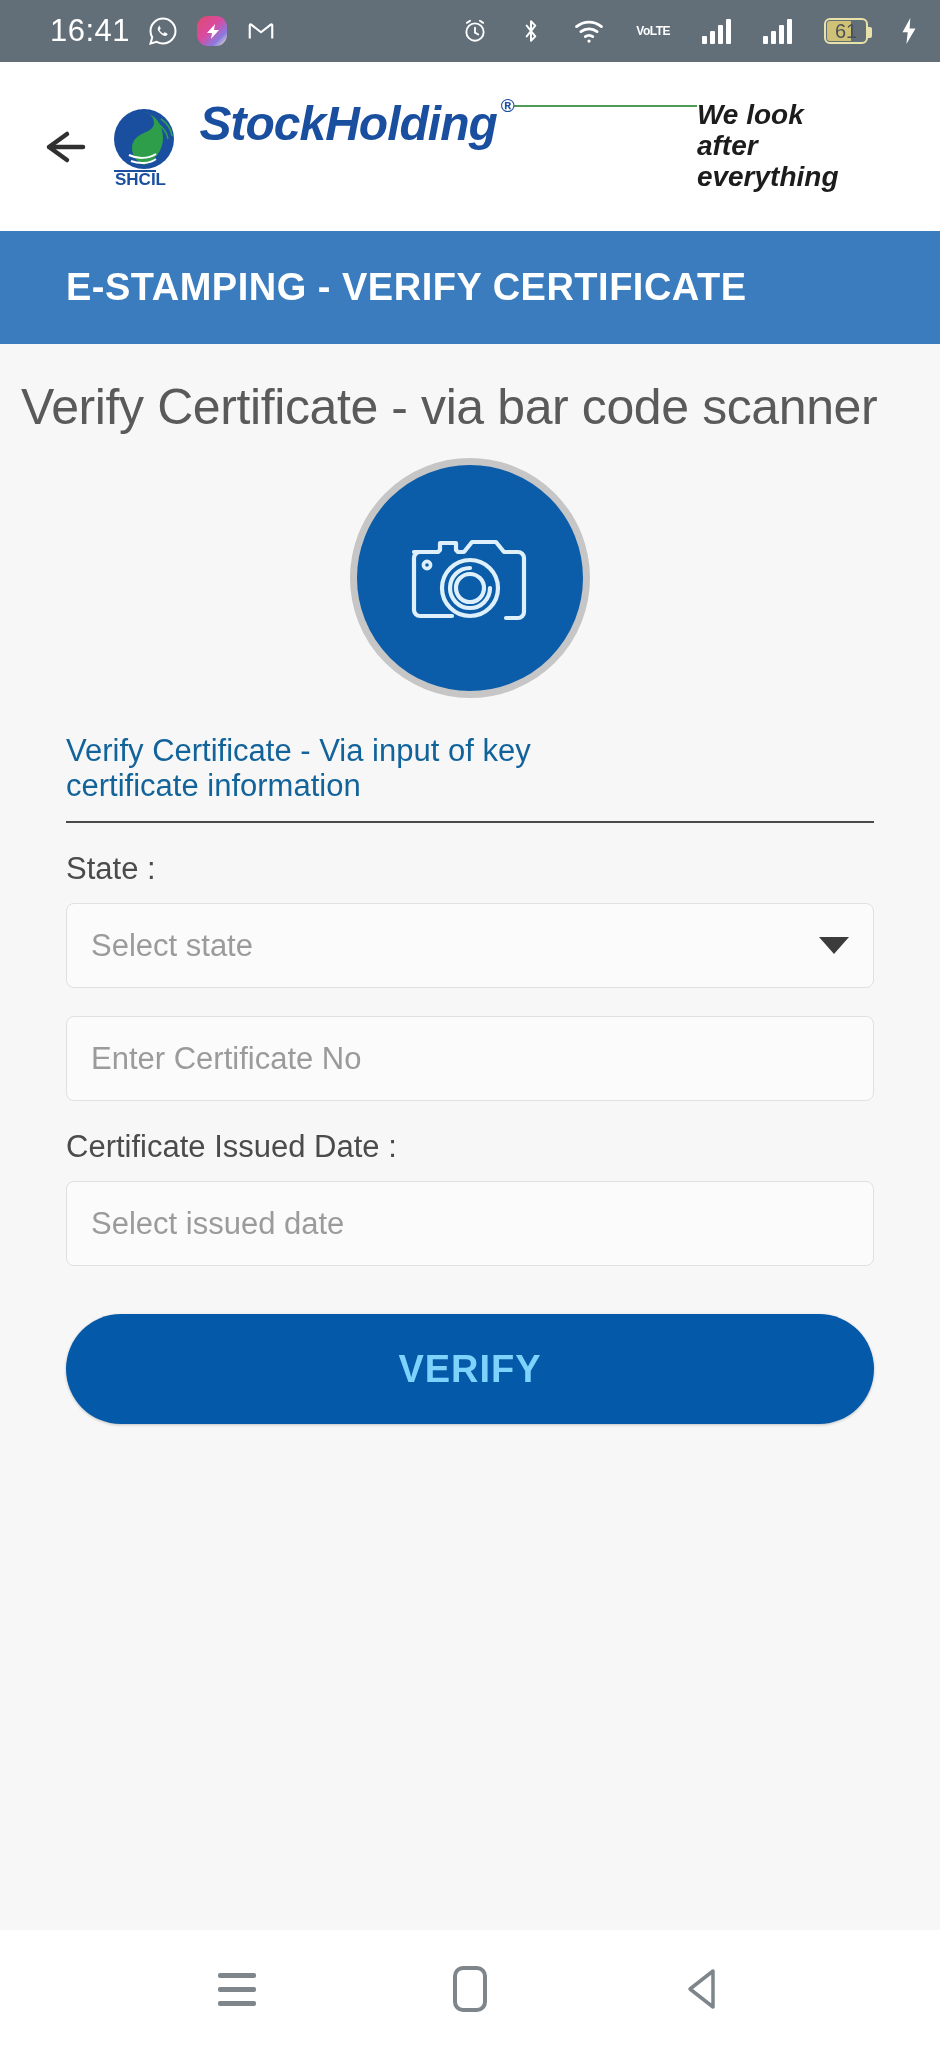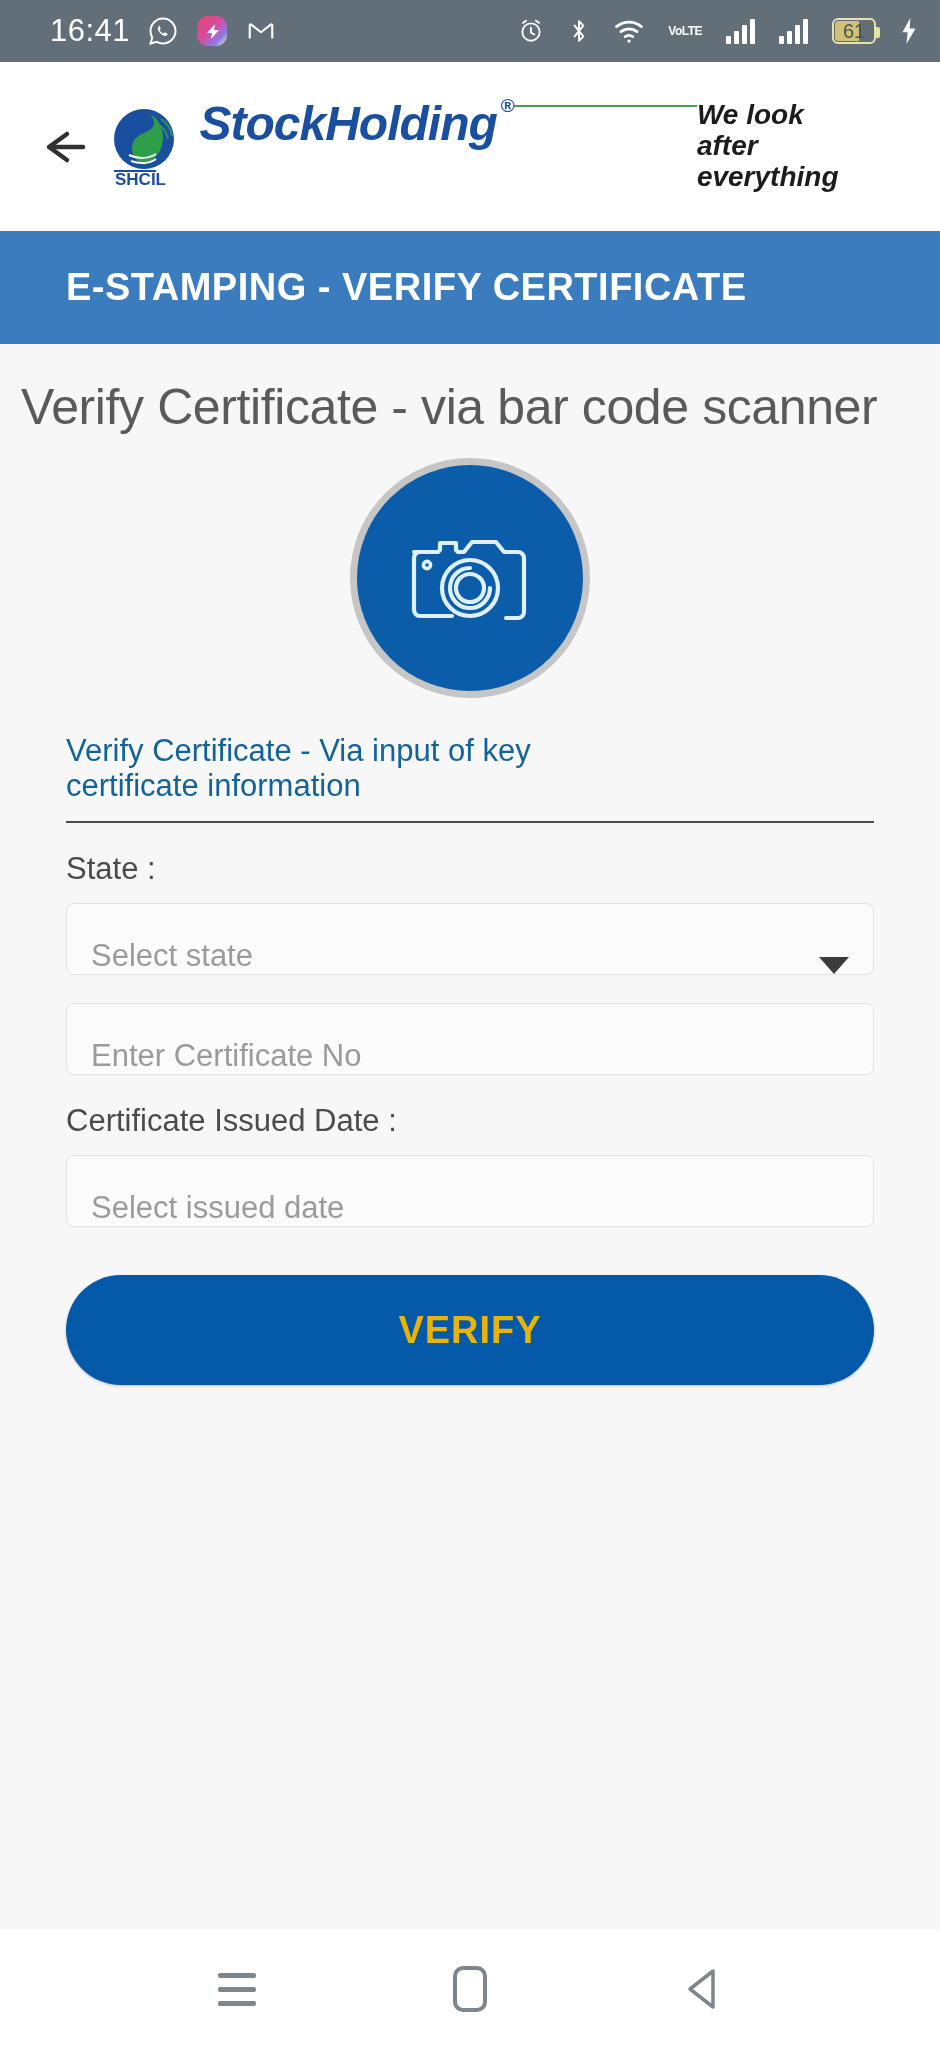--- a/index.html
+++ b/index.html
@@ -12,21 +12,21 @@
   .phone { position: relative; width: 940px; height: 2048px; display: flex; flex-direction: column; }
 
   
   .statusbar {
     height: 62px; background: #626f78; color: #ffffff;
     display: flex; align-items: center; justify-content: space-between;
     padding: 0 22px 0 50px; flex: 0 0 62px;
   }
   .sb-left { display: flex; gap: 18px; }
   .sb-time { font-size: 31px; letter-spacing: 0.5px; font-family: "Liberation Sans", sans-serif; }
-  .sb-right { display: flex; align-items: center; gap: 24px; }
+  .sb-right { display: flex; align-items: center; gap: 32px; }
   .sb-icon { display: flex; align-items: center; justify-content: center; }
 
   .battery {
     position: relative; width: 44px; height: 26px;
     border: 2.5px solid #e9e2a8; border-radius: 6px;
     display: flex; justify-content: center;
     color: #e9e2a8; font-size: 20px; font-weight: normal;
   }
   .battery::after {
     content:""; position:absolute; right:-6px; top:7px; width:4px; height:11px;
@@ -90,34 +90,34 @@
   .link-block { margin-top: 36px; }
   .key-link {
     color: #13639b; font-size: 31px; line-height: 1.12; cursor: pointer; display:block;
     max-width: 600px;
   }
   .divider { height: 2px; background: #4a4a4a; margin-top: 18px; }
 
   .field-group { margin-top: 28px; }
   .field-label { color: #4b4b4b; font-size: 31px; margin-bottom: 16px; }
   .field-box {
-    height: 72px; background: #fbfbfb; border: 1.5px solid #e0e0e0; border-radius: 8px;
-    display:flex; align-items:flex-end; padding: 0 24px; cursor: text;
+    height: 85px; background: #fbfbfb; border: 1.5px solid #e0e0e0; border-radius: 8px;
+    display:flex; align-items:center; padding: 0 24px; cursor: text;
   }
   .field-box.select { cursor: pointer; justify-content: space-between; }
   .field-ph { color: #9b9b9b; font-size: 31px; }
   .chev { width:0; height:0; border-left: 15px solid transparent; border-right:15px solid transparent; border-top: 17px solid #3c3c3c; }
 
   .verify-wrap { margin-top: 48px; display:flex; justify-content:center; }
   .verify-btn {
     width: 100%; height: 110px; border-radius: 58px; background: #0459a8;
     display:flex; align-items:center; justify-content:center; cursor:pointer;
     border: none; box-shadow: 0 1px 3px rgba(0,0,0,0.22);
   }
-  .verify-label { color:#eab308; font-size: 38px; font-weight: bold; letter-spacing: 1px; }
+  .verify-label { color:#7dd3fc; font-size: 38px; font-weight: bold; letter-spacing: 1px; }
 
   
   .navbar {
     height: 118px; flex: 0 0 118px; background: #ffffff;
     display: flex; align-items: center; justify-content: space-around;
     padding: 0 120px;
   }
   .nav-btn { width: 90px; height: 90px; display:flex; align-items:center; justify-content:center; cursor:pointer; }
   .nav-lines { display:flex; flex-direction:column; gap:9px; }
   .nav-lines i { display:block; width:38px; height:5px; background:#7e868c; border-radius:2px; }

